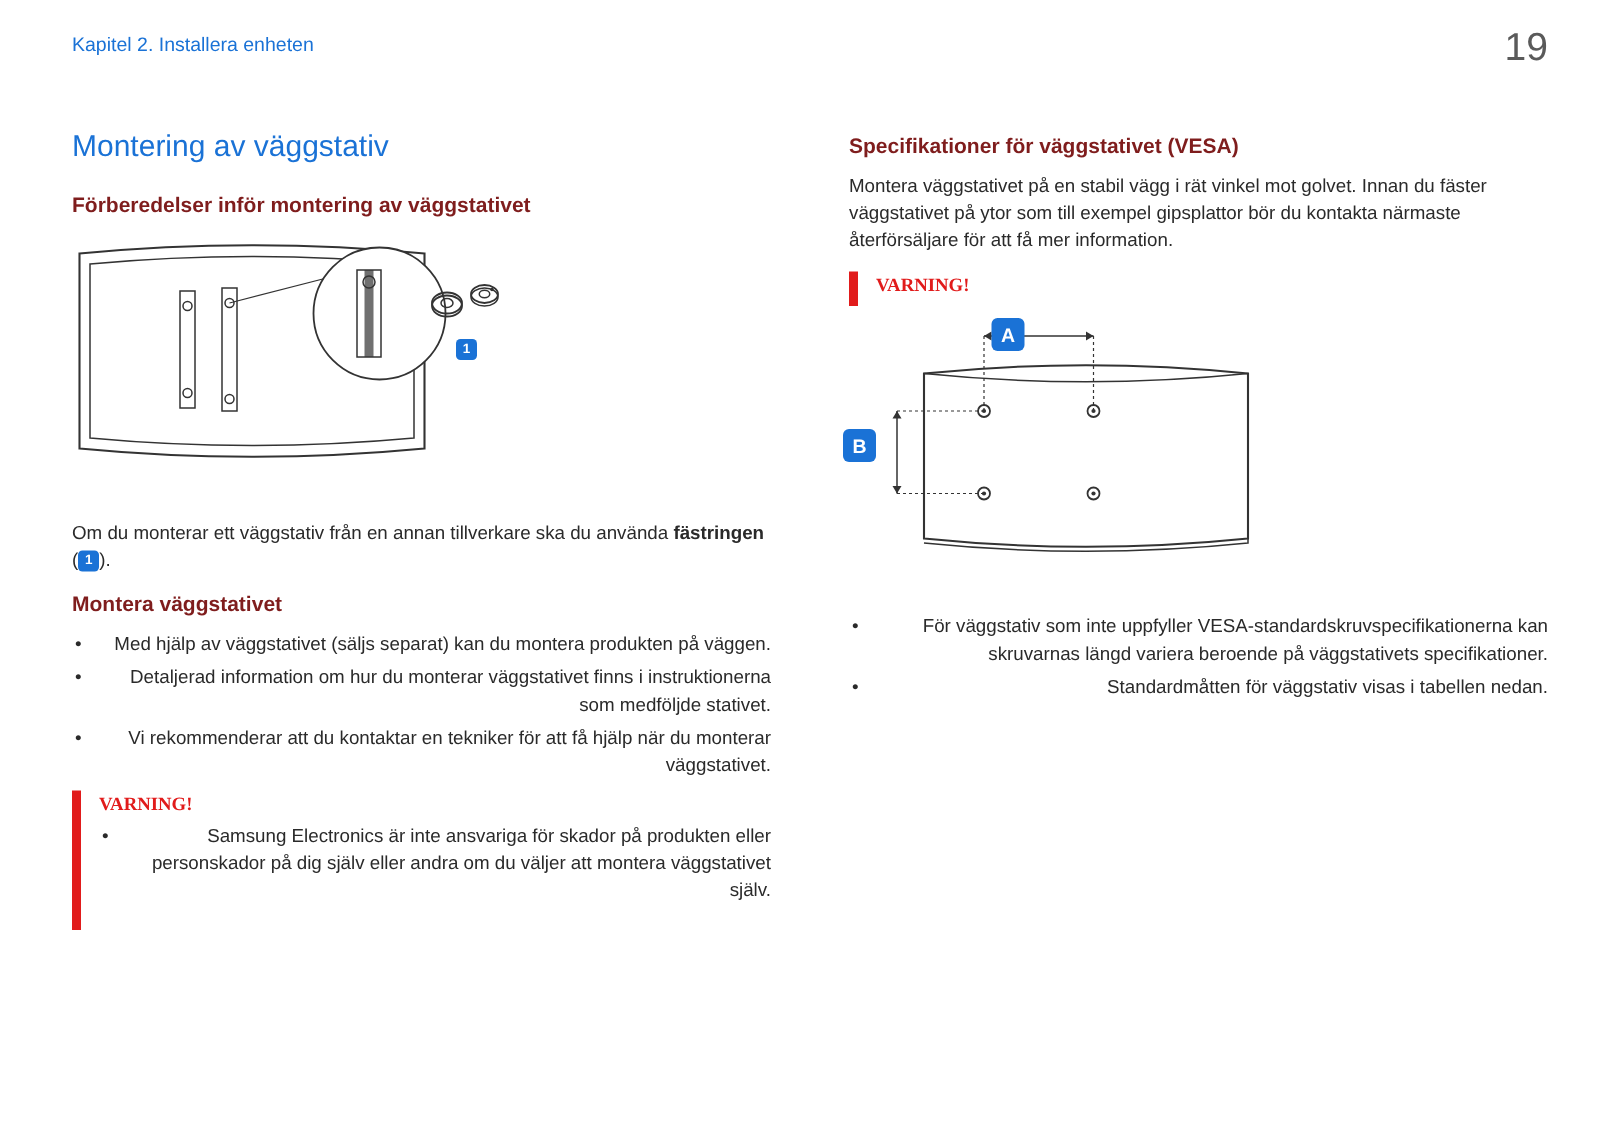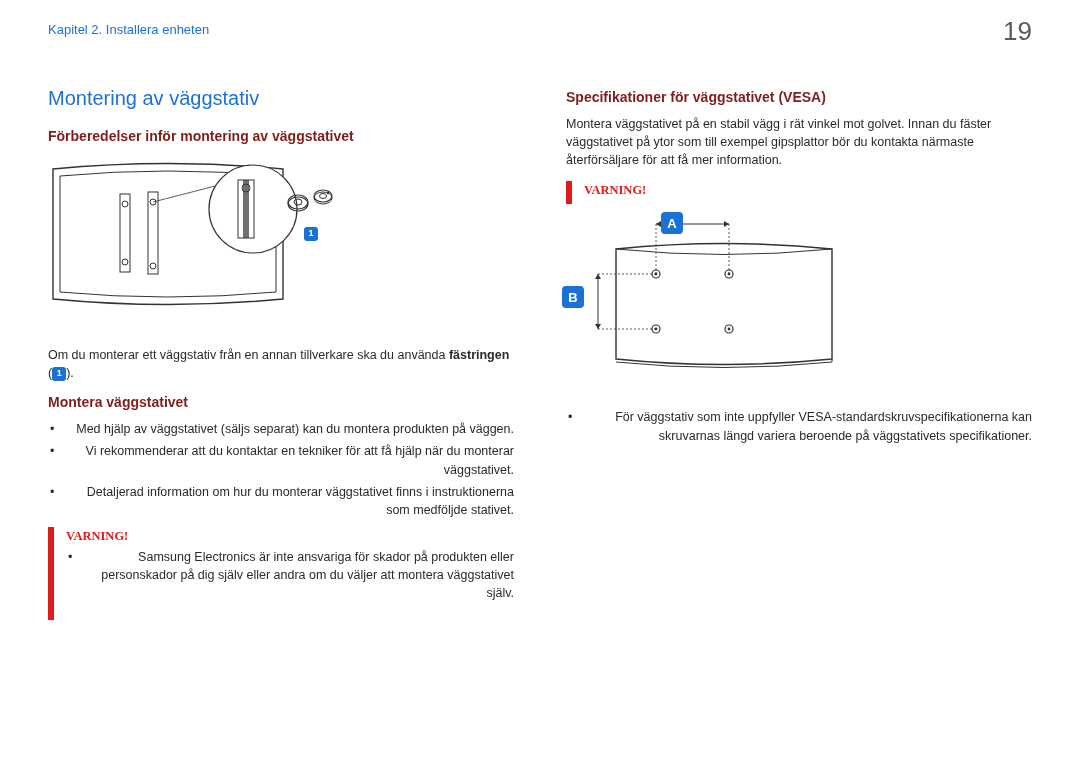--- a/index.html
+++ b/index.html
@@ -184,22 +184,22 @@
         </div>
       </div>
 
       <p class="body-text" style="margin-top:-10px">
         <span>Om du monterar ett väggstativ från en annan tillverkare ska du använda </span><strong>fästringen</strong><span> (</span><span class="badge-1">1</span><span>).</span>
       </p>
 
       <div class="sub-title">Montera väggstativet</div>
       <ul class="bullets">
         <li>Med hjälp av väggstativet (säljs separat) kan du montera produkten på väggen.</li>
+        <li>Detaljerad information om hur du monterar väggstativet finns i instruktionerna som medföljde stativet.</li>
         <li>Vi rekommenderar att du kontaktar en tekniker för att få hjälp när du monterar väggstativet.</li>
-        <li>Detaljerad information om hur du monterar väggstativet finns i instruktionerna som medföljde stativet.</li>
       </ul>
 
       <div class="warning-box">
         <div class="warning-bar"></div>
         <div class="warning-content">
           <div class="warning-label">VARNING!</div>
           <ul class="bullets" style="padding-left:16px; margin-bottom:16px;">
             <li class="warning-text">Samsung Electronics är inte ansvariga för skador på produkten eller personskador på dig själv eller andra om du väljer att montera väggstativet själv.</li>
           </ul>
         </div>
@@ -246,16 +246,17 @@
           <circle cx="135" cy="115" r="4" fill="none" stroke="#333" stroke-width="1.2"></circle>
           <circle cx="62" cy="60" r="1.4" fill="#333"></circle>
           <circle cx="135" cy="60" r="1.4" fill="#333"></circle>
           <circle cx="62" cy="115" r="1.4" fill="#333"></circle>
           <circle cx="135" cy="115" r="1.4" fill="#333"></circle>
         </svg>
       </div>
 
       <ul class="bullets">
         <li>För väggstativ som inte uppfyller VESA-standardskruvspecifikationerna kan skruvarnas längd variera beroende på väggstativets specifikationer.</li>
+        <li>Standardmåtten för väggstativ visas i tabellen nedan.</li>
       </ul>
     </div>
   </div>
 </div>
 
 </body></html>

